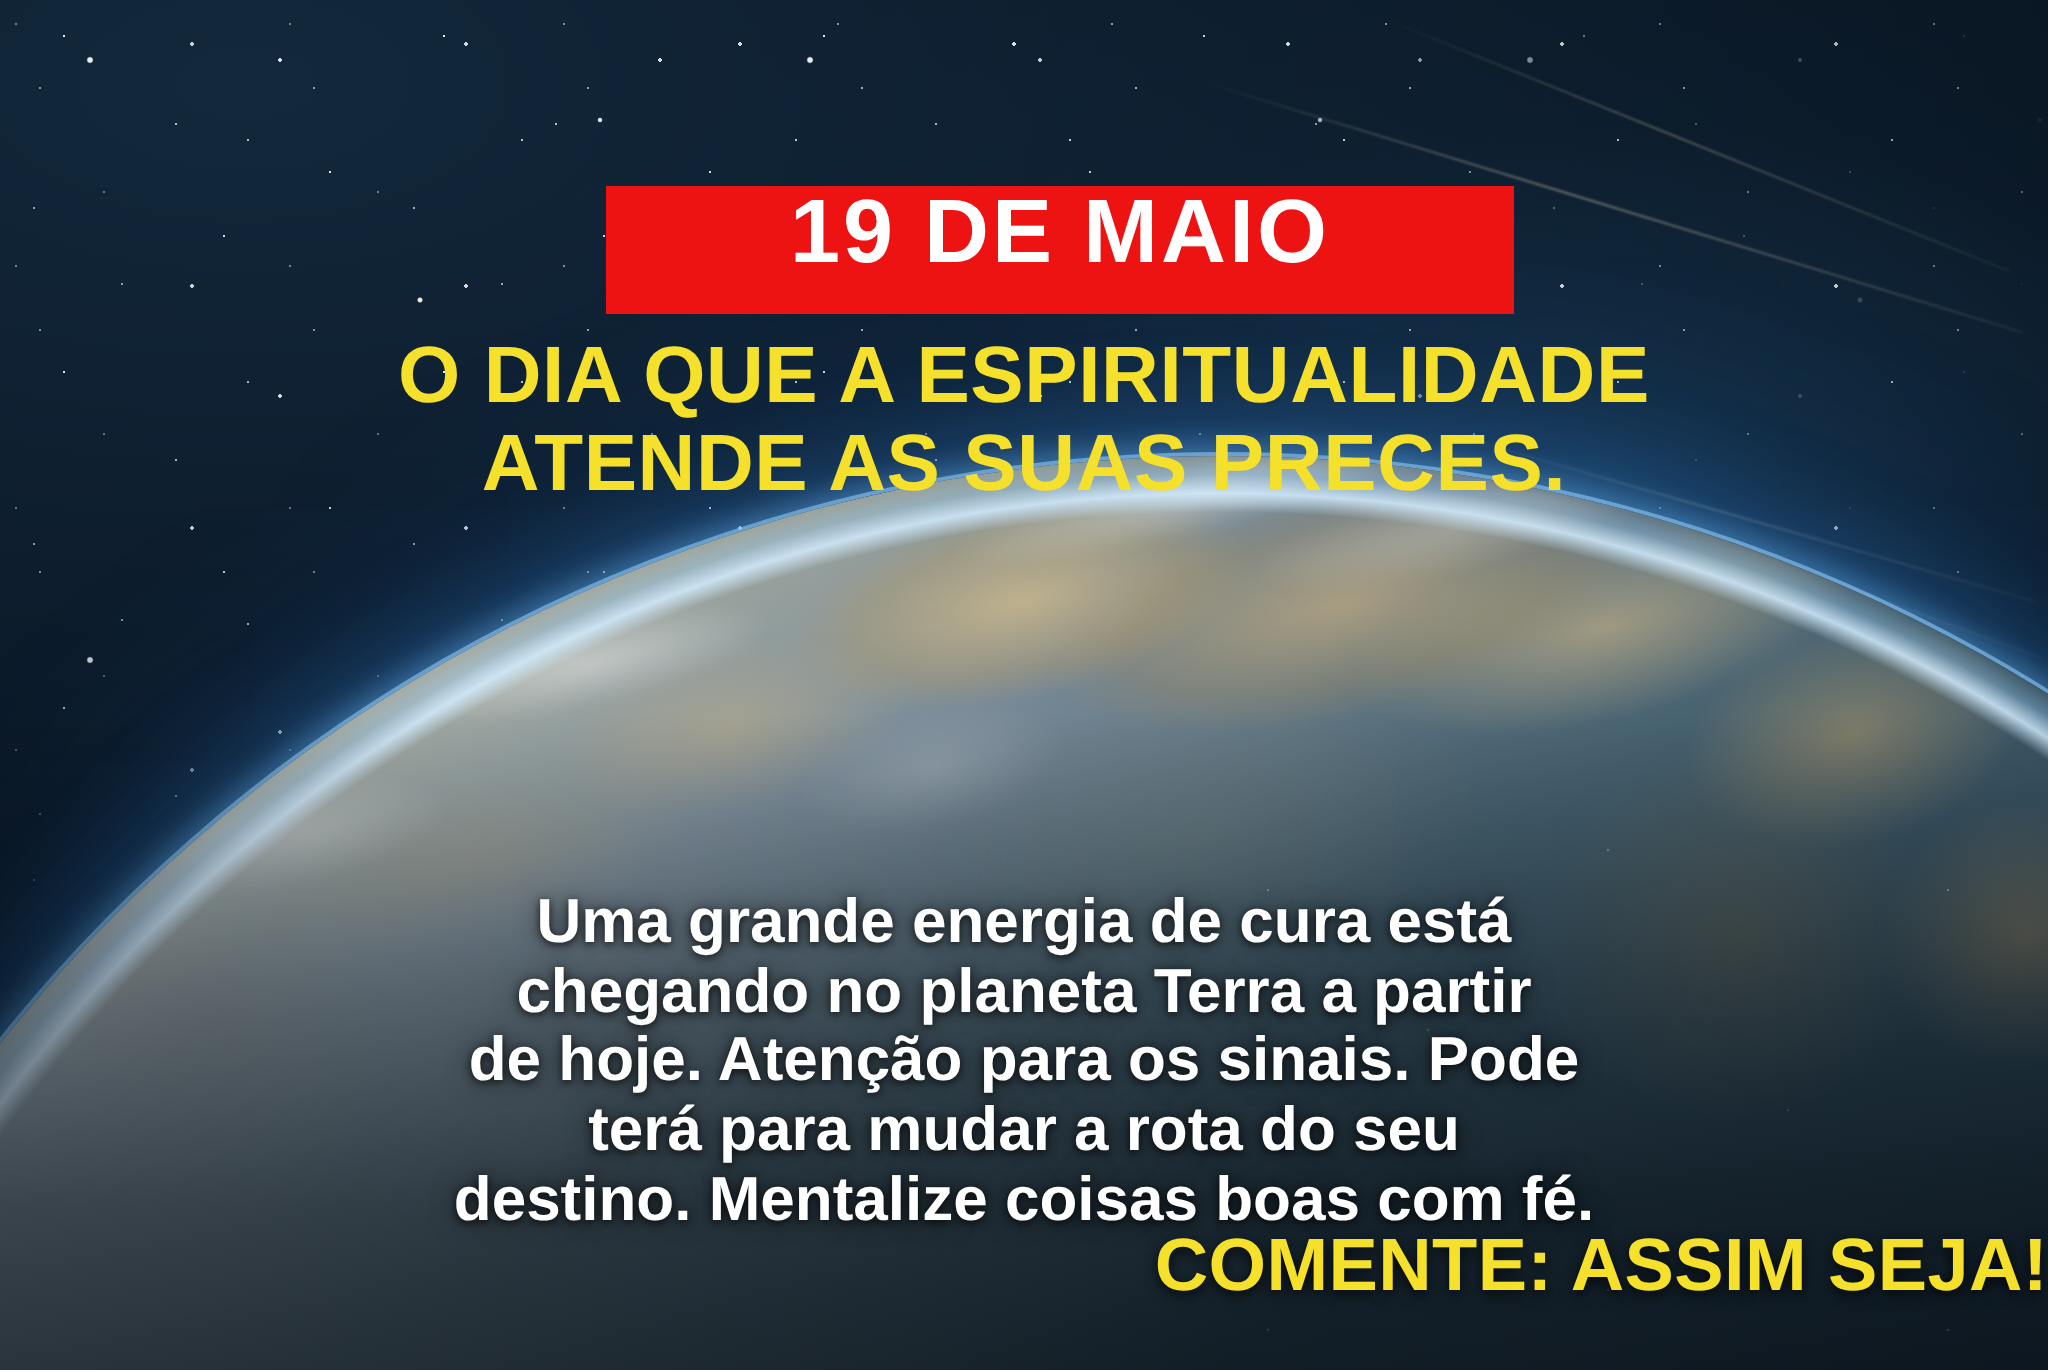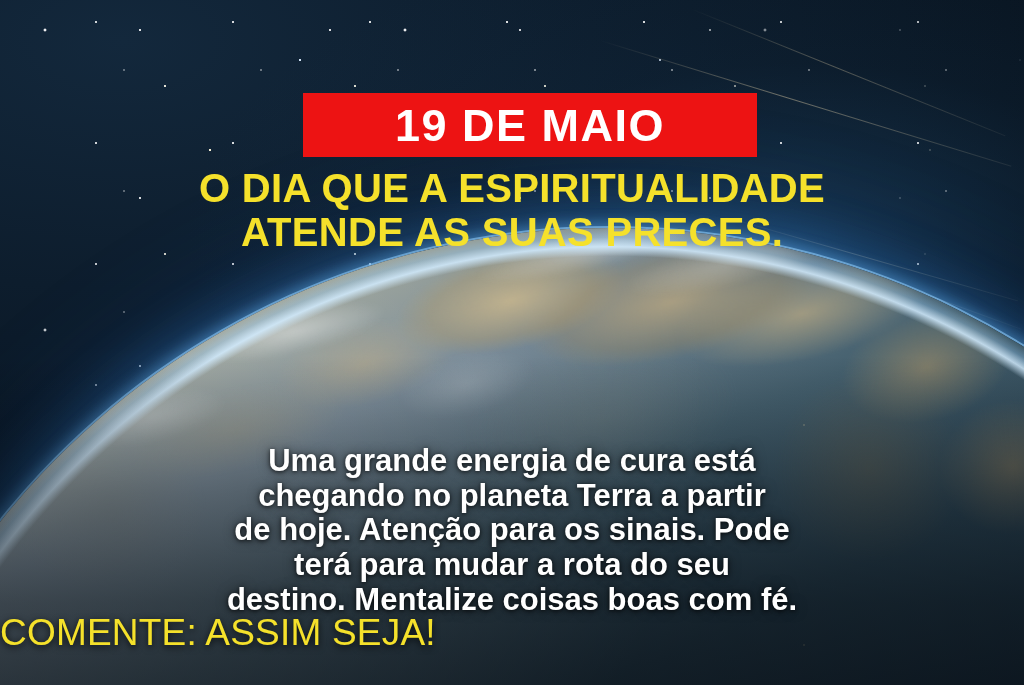--- a/index.html
+++ b/index.html
@@ -172,21 +172,21 @@
     opacity:.8;
   }
 
   
   .content{position:absolute;inset:0;}
 
   .date-banner{
     position:absolute;
     left:303px;top:93px;
     width:454px;height:64px;
-    display:flex;align-items:center;justify-content:center;
+    display:flex;align-items:flex-start;justify-content:center;
   }
   .date-banner-text{
     color:#ffffff;
     font-size:45px;
     font-weight:bold;
     letter-spacing:1.5px;
     line-height:1;
     white-space:nowrap;
     font-family:"Liberation Sans","DejaVu Sans",sans-serif;
   }
@@ -210,23 +210,23 @@
     font-size:31px;
     font-weight:bold;
     line-height:1.12;
     text-shadow:0 1px 4px rgba(0,0,0,.75), 0 0 12px rgba(0,0,0,.5);
   }
   .body-copy .bc-line{display:block;white-space:nowrap;}
 
   .cta{
     position:absolute;
     left:0;right:0;top:612px;
-    text-align:left;
+    text-align:right;
     font-size:37px;
-    font-weight:normal;
+    font-weight:bold;
     letter-spacing:.2px;
     white-space:nowrap;
     text-shadow:0 2px 7px rgba(0,0,0,.8);
   }
 </style>
 </head>
 <body>
 
 <div id="poster" style="width: 1024px; height: 685px;">
 

